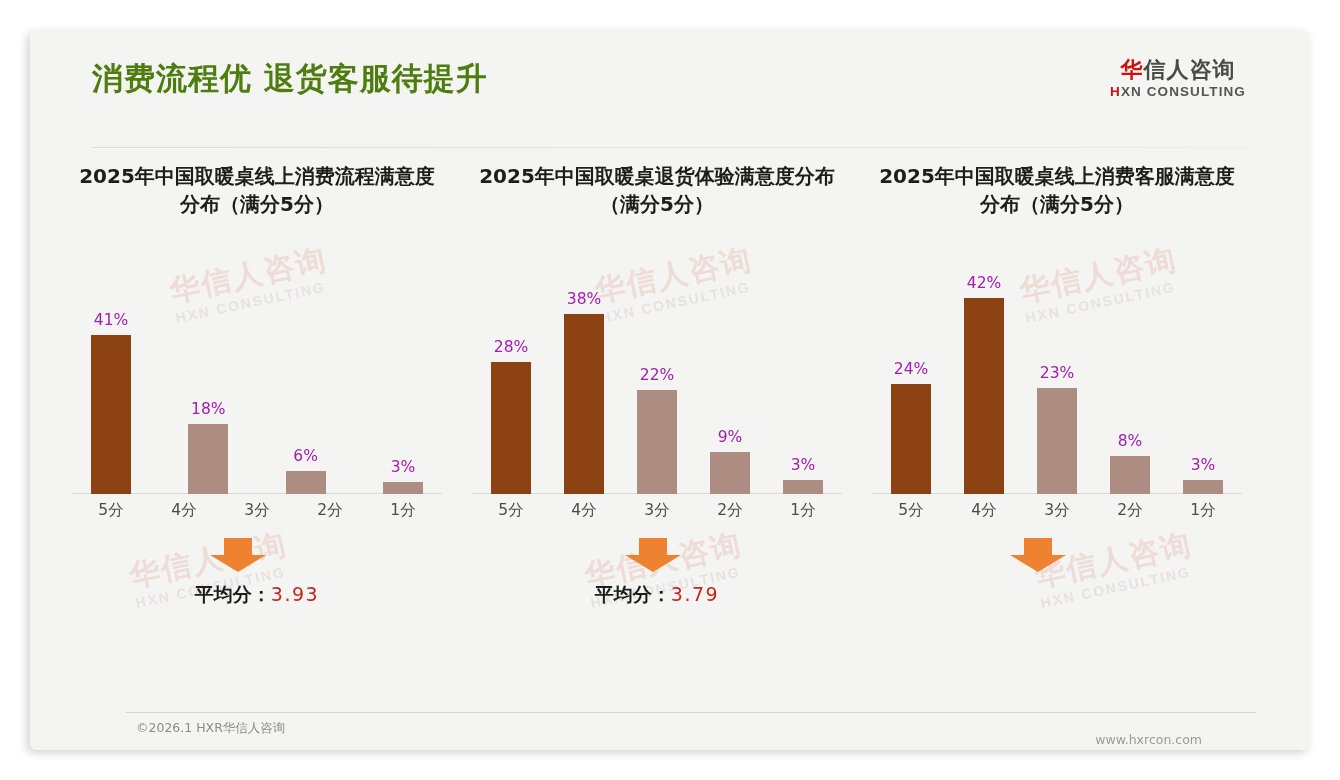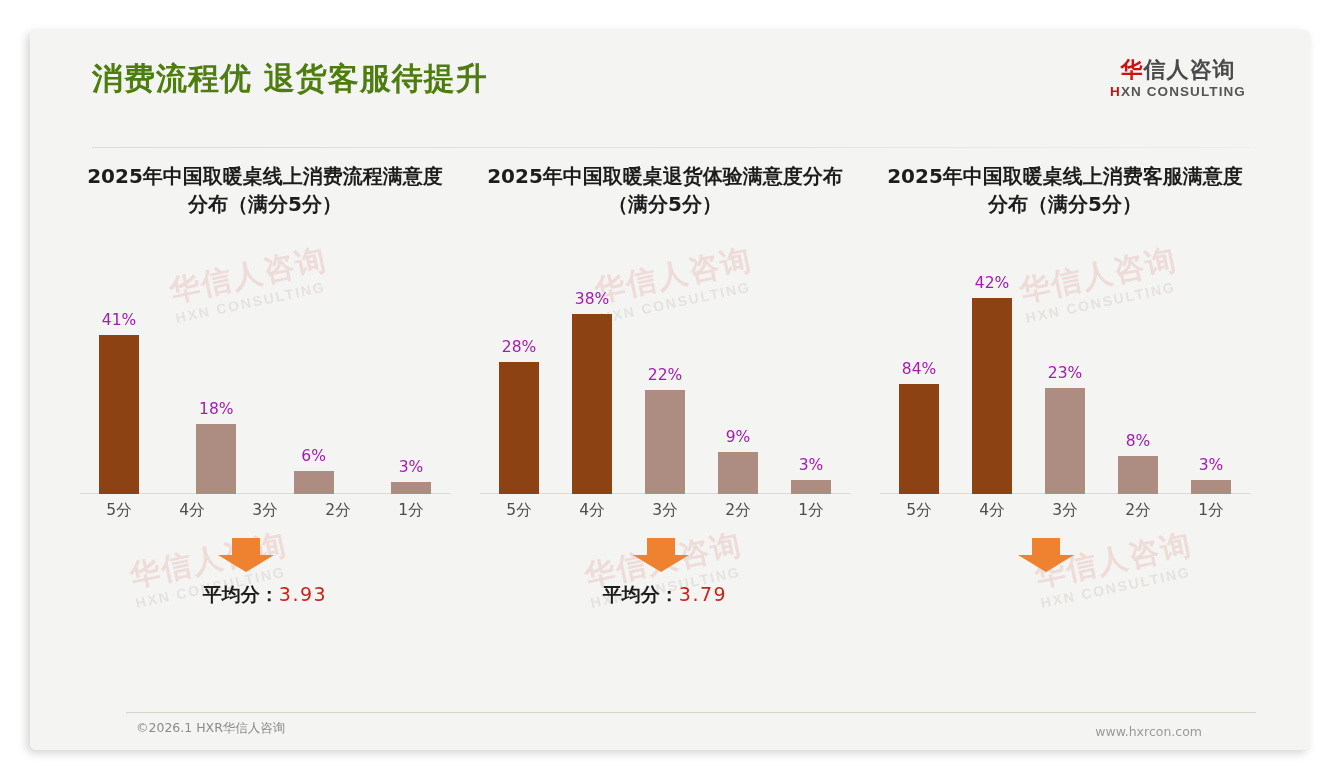--- a/index.html
+++ b/index.html
@@ -62,21 +62,21 @@
   .header-rule {
     position: absolute;
     left: 62px; top: 117px;
     width: 1158px; height: 1px;
     background: linear-gradient(to right, #dddbd8, #e4e2df 60%, #f0eeeb);
   }
 
   
   .charts {
     position: absolute;
-    left: 12px; top: 132px;
+    left: 4px; top: 132px;
     width: 100%;
     display: flex;
     justify-content: flex-start;
   }
   .panel {
     width: 390px;
     position: relative;
   }
   .panel-1 { margin-left: 28px; }
   .panel-2 { margin-left: 10px; }
@@ -217,21 +217,21 @@
   }
   .copyright {
     position: absolute;
     left: 106px; top: 0;
     font-size: 12.5px;
     color: #8b8b8b;
     font-family: "DejaVu Sans", "Liberation Sans", sans-serif;
   }
   .site {
     position: absolute;
-    right: 108px; top: 4px;
+    right: 108px; top: 12px;
     font-size: 12.5px;
     color: #9a9a9a;
     font-family: "DejaVu Sans", "Liberation Sans", sans-serif;
   }
 
   
   .wm {
     position: absolute;
     pointer-events: none;
     transform: rotate(-12deg);
@@ -375,21 +375,21 @@
         <div class="avg-text"><span>平均分：</span><span class="num">3.79</span></div>
       </div>
     </div>
 
     <div class="panel panel-3">
       <div class="chart-title">2025年中国取暖桌线上消费客服满意度分布（满分5分）</div>
       <div class="plot">
         <div class="baseline"></div>
         <div class="bars">
           <div class="bar-col">
-            <div class="bar-value">84%</div>
+            <div class="bar-value">24%</div>
             <div class="bar" style="height:110px;background:#8d4214;"></div>
           </div>
           <div class="bar-col">
             <div class="bar-value">42%</div>
             <div class="bar" style="height:196px;background:#8d4214;"></div>
           </div>
           <div class="bar-col">
             <div class="bar-value">23%</div>
             <div class="bar light" style="height:106px;"></div>
           </div>

